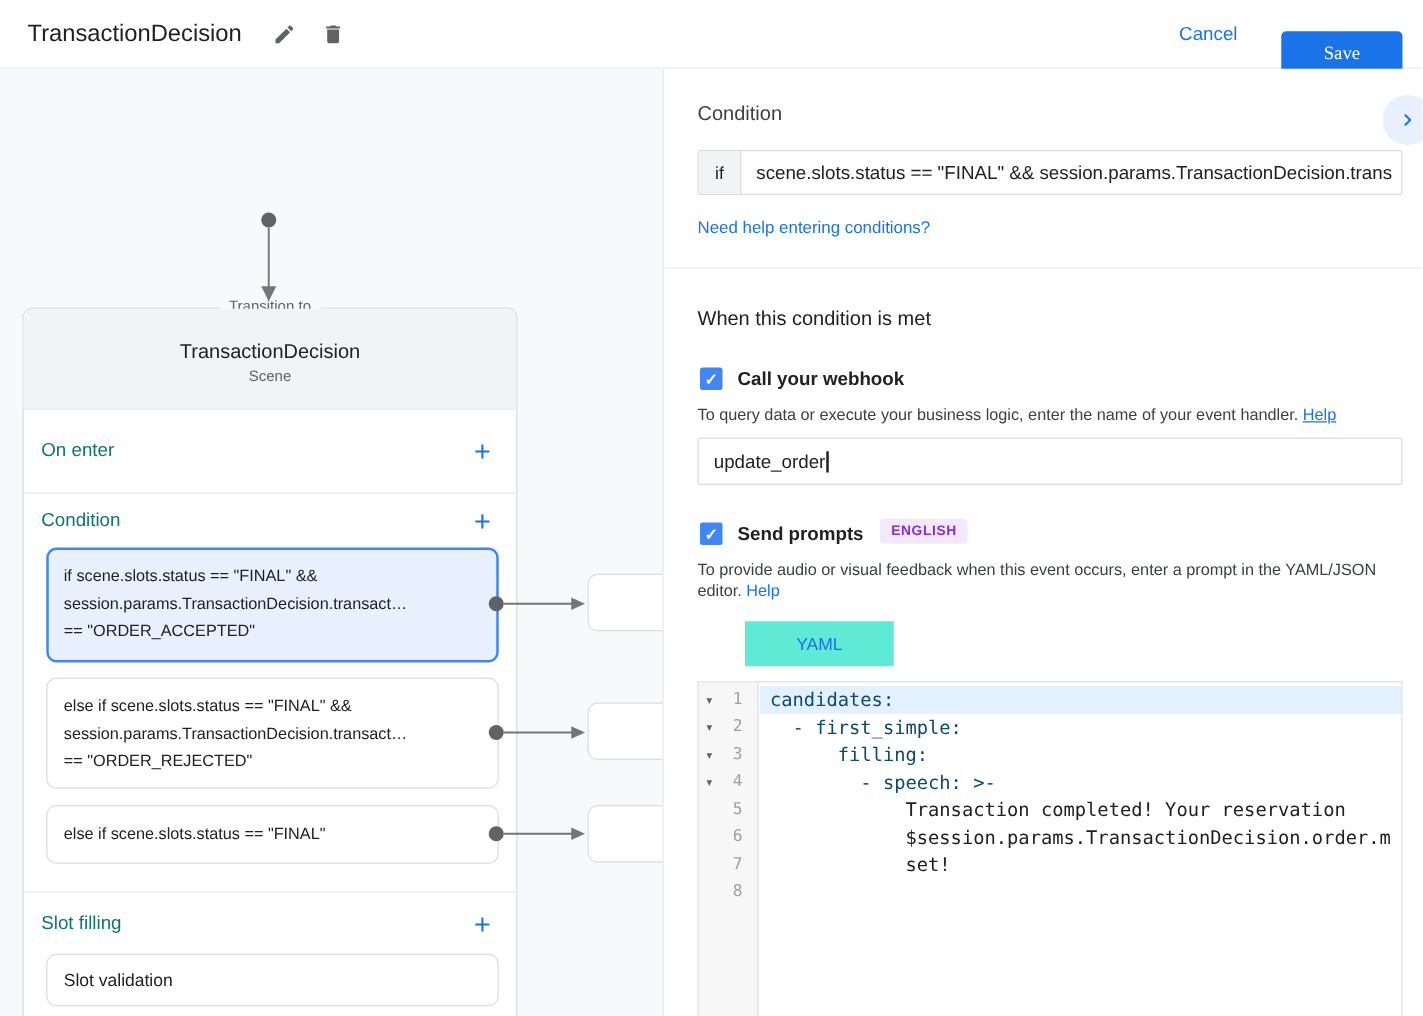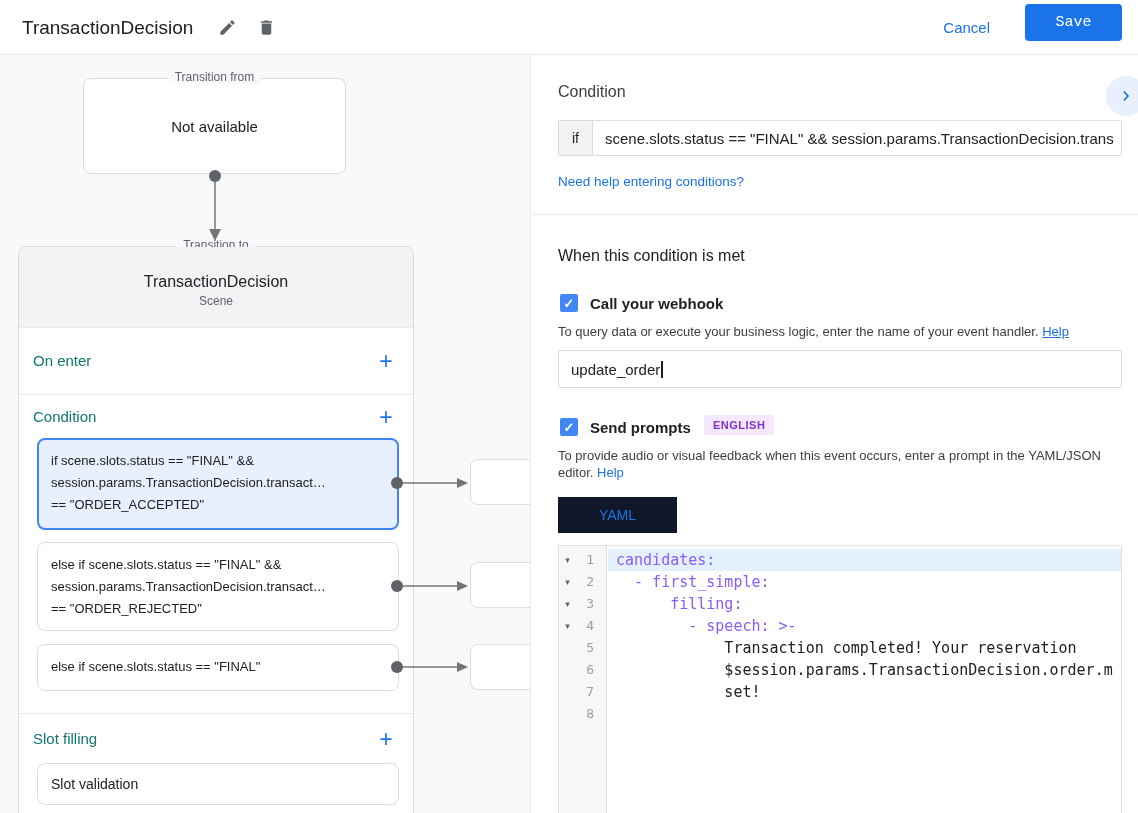--- a/index.html
+++ b/index.html
@@ -11,23 +11,23 @@
   .topbar { position:absolute; left:0; top:0; width:1138px; height:55px; background:#fff;
             border-bottom:1px solid #e8eaed; }
   .topbar-title { position:absolute; left:22px; top:0; height:55px; display:flex; align-items:center;
                   font-size:19px; color:#202124; }
   .icon-btn { position:absolute; top:13px; width:28px; height:28px; border:none; background:transparent;
               display:flex; align-items:center; justify-content:center; cursor:pointer; }
   .icon-btn svg { width:19px; height:19px; fill:#5f6368; }
   .btn-edit { left:213px; } .btn-delete { left:252px; }
   .cancel-btn { position:absolute; right:148px; top:0; height:55px; border:none; background:transparent;
                 color:#1a73e8; font-size:15px; font-weight:500; font-family:inherit; cursor:pointer; }
-  .save-btn { position:absolute; right:16px; top:4px; width:97px; height:37px; background:#1a73e8;
+  .save-btn { position:absolute; right:16px; top:25px; width:97px; height:37px; background:#1a73e8;
               color:#fff; border:none; border-radius:4px; font-size:15px; font-weight:500;
-              font-family:Liberation Mono, monospace; cursor:pointer; }
+              font-family:Liberation Serif, serif; cursor:pointer; }
 
   
   .canvas { position:absolute; left:0; top:55px; width:531px; height:758px; background:#f8f9fa;
             border-right:1px solid #e8eaed; overflow:hidden; }
   .legend { position:absolute; top:-9px; left:50%; transform:translateX(-50%); background:#f8f9fa;
             padding:0 7px; font-size:12px; color:#5f6368; white-space:nowrap; }
   .tf-box { position:absolute; left:83px; top:23px; width:263px; height:96px; background:#fff;
             border:1px solid #dadce0; border-radius:8px; }
   .tf-content { position:absolute; inset:0; display:flex; align-items:center; justify-content:center;
                 font-size:15px; color:#202124; }
@@ -80,35 +80,35 @@
   .underlined { text-decoration:underline; }
   .text-input { position:absolute; left:26px; top:295px; width:564px; height:38px; border:1px solid #dadce0;
                 border-radius:2px; display:flex; align-items:center; padding-left:12px; font-size:15px;
                 background:#fff; cursor:text; }
   .caret { display:inline-block; width:1.5px; height:17px; background:#202124; margin-left:1px; }
   .badge { position:absolute; left:172px; top:-3px; background:#f3e8fd; color:#8430ce; font-size:11px;
            font-weight:bold; letter-spacing:.5px; padding:4px 9px; border-radius:3px; }
   .tabs { position:absolute; left:26px; top:442px; height:36px; display:flex; }
   .tab { width:119px; height:36px; display:flex; align-items:center; justify-content:center;
          font-size:14px; font-weight:500; color:#5f6368; cursor:pointer; }
-  .tab.active { background:#0f172a; color:#1a73e8; }
+  .tab.active { background:#5eead4; color:#1a73e8;margin-left:38px; }
 
   
   .editor { position:absolute; left:26px; top:490px; width:564px; height:270px; border:1px solid #e0e0e0;
             background:#fff; overflow:hidden; }
   .gutter-bg { position:absolute; left:0; top:0; bottom:0; width:48px; background:#f7f7f7;
                border-right:1px solid #e0e0e0; }
   .ed-rows { position:absolute; inset:0; padding-top:3px; }
   .ed-row { display:flex; height:22px; }
   .ed-caret { width:17px; text-align:center; font-size:9px; color:#5f6368; line-height:22px; cursor:pointer; }
   .ed-num { width:25px; text-align:right; padding-right:7px; color:#9aa0a6;
             font:13px/22px "DejaVu Sans Mono", monospace; }
   .ed-code { flex:1; margin-left:7px; padding-left:8px; white-space:pre; overflow:hidden;
              font:15px/22px "DejaVu Sans Mono", monospace; color:#202124; }
-  .ed-row.key .ed-code { color:#8b5cf6; }
+  .ed-row.key .ed-code { color:#0c4a6e; }
   .ed-row.active .ed-code { background:#e3f0fd; }
 </style>
 </head>
 <body>
 
 <div class="screen">
 
   <div class="topbar">
     <div class="topbar-title">TransactionDecision</div>
     <button class="icon-btn btn-edit">
@@ -120,24 +120,20 @@
       <svg viewBox="0 0 24 24">
           <path d="M6 19c0 1.1.9 2 2 2h8c1.1 0 2-.9 2-2V7H6v12zM19 4h-3.5l-1-1h-5l-1 1H5v2h14V4z"></path>
         </svg>
     </button>
     <button class="cancel-btn">Cancel</button>
     <button class="save-btn">Save</button>
   </div>
 
   <div class="canvas">
 
-    <div class="tf-box">
-      <span class="legend">Transition from</span>
-      <div class="tf-content">Not available</div>
-    </div>
 
     <svg class="flow-svg">
       <circle cx="215" cy="121" r="6" fill="#5f6368"></circle>
       <line x1="215" y1="127" x2="215" y2="175" stroke="#757575" stroke-width="1.5"></line>
       <polygon points="215,186 209,174 221,174" fill="#757575"></polygon>
 
       <circle cx="397" cy="428" r="6" fill="#5f6368"></circle>
       <line x1="403" y1="428" x2="458" y2="428" stroke="#757575" stroke-width="1.5"></line>
       <polygon points="468,428 457,423 457,433" fill="#757575"></polygon>
 

